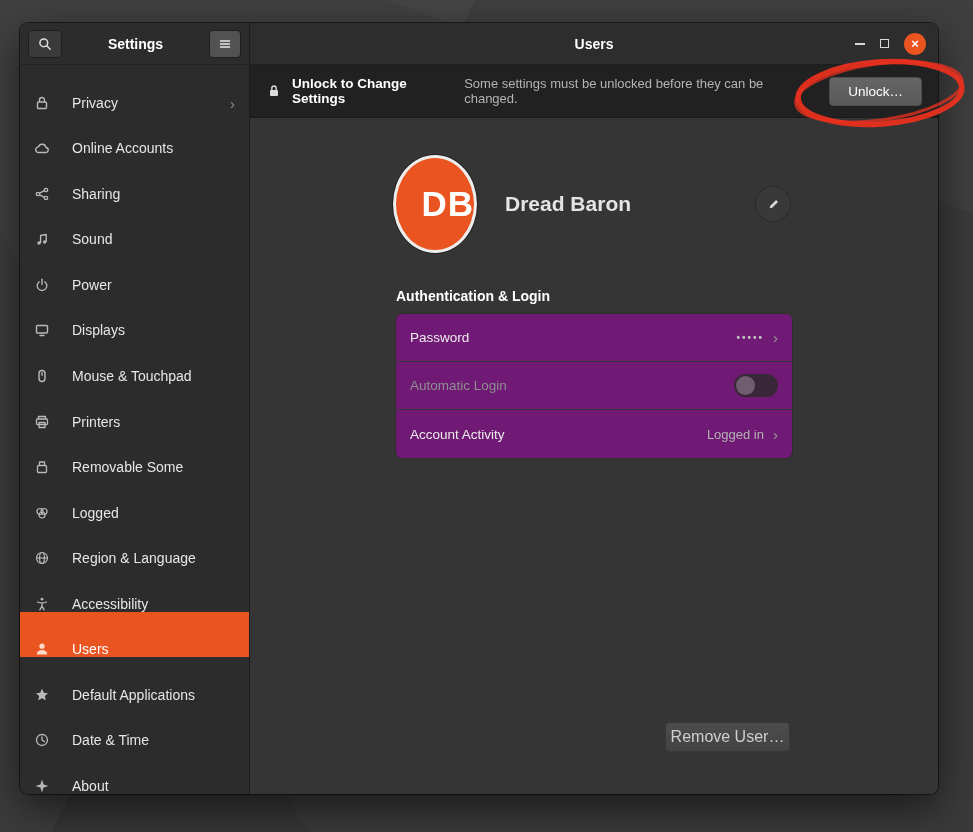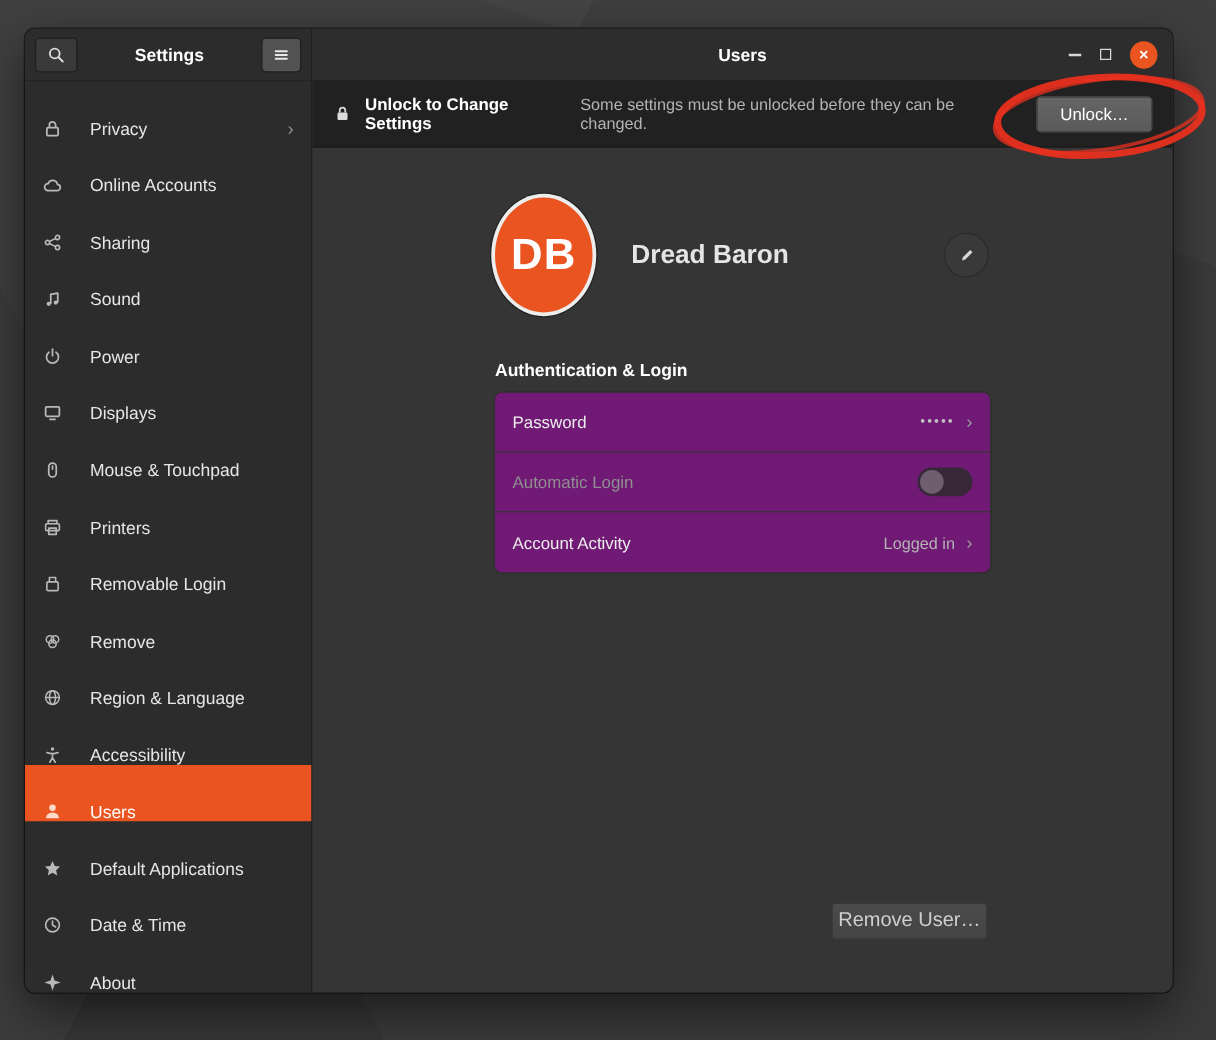--- a/index.html
+++ b/index.html
@@ -46,21 +46,21 @@
   .max-btn{width:9px;height:9px;border:1.5px solid #d8d8d8;cursor:pointer}
   .close-btn{width:22px;height:22px;border-radius:50%;background:var(--close-button);color:#fff;font-size:13px;font-weight:bold;display:flex;align-items:center;justify-content:center;cursor:pointer;line-height:1}
   
   .banner{height:53px;background:#212121;border-bottom:1px solid #1a1a1a;display:flex;align-items:center;padding:0 16px;gap:10px;flex:0 0 auto}
   .banner-text{display:flex;flex-direction:row;gap:1px}
   .banner-title{font-size:13.5px;font-weight:bold;color:#ffffff}
   .banner-sub{font-size:13px;color:#b4b4b4}
   .unlock-btn{margin-left:auto;padding:6px 18px;background:linear-gradient(#656565,#5a5a5a);border:1px solid #4c4c4c;border-radius:4px;color:#fff;font-size:13.5px;cursor:pointer}
   
   .content{flex:1;position:relative}
-  .avatar{position:absolute;left:146px;top:40px;width:78px;height:92px;border-radius:50%;background:var(--accent);display:flex;align-items:center;justify-content:center;box-shadow:0 0 0 3px #ededed, 0 0 0 4px rgba(0,0,0,.35)}
+  .avatar{position:absolute;left:146px;top:40px;width:78px;height:92px;border-radius:50%;background:var(--accent);display:flex;align-items:center;justify-content:flex-end;box-shadow:0 0 0 3px #ededed, 0 0 0 4px rgba(0,0,0,.35)}
   .avatar-initials{color:#fff;font-size:35px;font-weight:bold;letter-spacing:1px}
   .user-name{position:absolute;left:255px;top:76px;font-size:21px;font-weight:bold;color:#e5e5e5;line-height:20px}
   .edit-btn{position:absolute;left:506px;top:69px;width:34px;height:34px;border-radius:50%;background:#393939;box-shadow:0 0 0 1px #2b2b2b;display:flex;align-items:center;justify-content:center;cursor:pointer}
   .section-title{position:absolute;left:146px;top:170px;font-size:14px;font-weight:bold;color:#fff}
   .group{position:absolute;left:146px;top:196px;width:396px;border-radius:6px;overflow:hidden;box-shadow:0 0 0 1px #2e2e2e}
   .row{height:48px;background:#701a75;display:flex;align-items:center;padding:0 14px;border-bottom:1px solid #353535;cursor:pointer}
   .row:last-child{border-bottom:none}
   .row-label{font-size:13.5px;color:#ececec}
   .row.disabled{cursor:default}
   .row.disabled .row-label{color:#8f8f8f}
@@ -185,32 +185,32 @@
         <span>Printers</span>
       </div>
 
       <div class="sb-item">
         <span class="ic">
             <svg width="16" height="16" viewBox="0 0 16 16" fill="none" stroke="#b9b9b9" stroke-width="1.3" stroke-linejoin="round">
               <rect x="3.5" y="6.5" width="9" height="7" rx="1"></rect>
               <path d="M5.5 6.5 V3 h5 V6.5"></path>
             </svg>
           </span>
-        <span>Removable Login</span>
+        <span>Removable Some</span>
       </div>
 
       <div class="sb-item">
         <span class="ic">
             <svg width="16" height="16" viewBox="0 0 16 16" fill="none" stroke="#b9b9b9" stroke-width="1.2">
               <circle cx="6" cy="6.5" r="3"></circle>
               <circle cx="10" cy="6.5" r="3"></circle>
               <circle cx="8" cy="10" r="3"></circle>
             </svg>
           </span>
-        <span>Remove</span>
+        <span>Logged</span>
       </div>
 
       <div class="sb-item">
         <span class="ic">
             <svg width="16" height="16" viewBox="0 0 16 16" fill="none" stroke="#b9b9b9" stroke-width="1.2">
               <circle cx="8" cy="8" r="5.5"></circle>
               <ellipse cx="8" cy="8" rx="2.4" ry="5.5"></ellipse>
               <path d="M2.5 8 h11"></path>
             </svg>
           </span>

